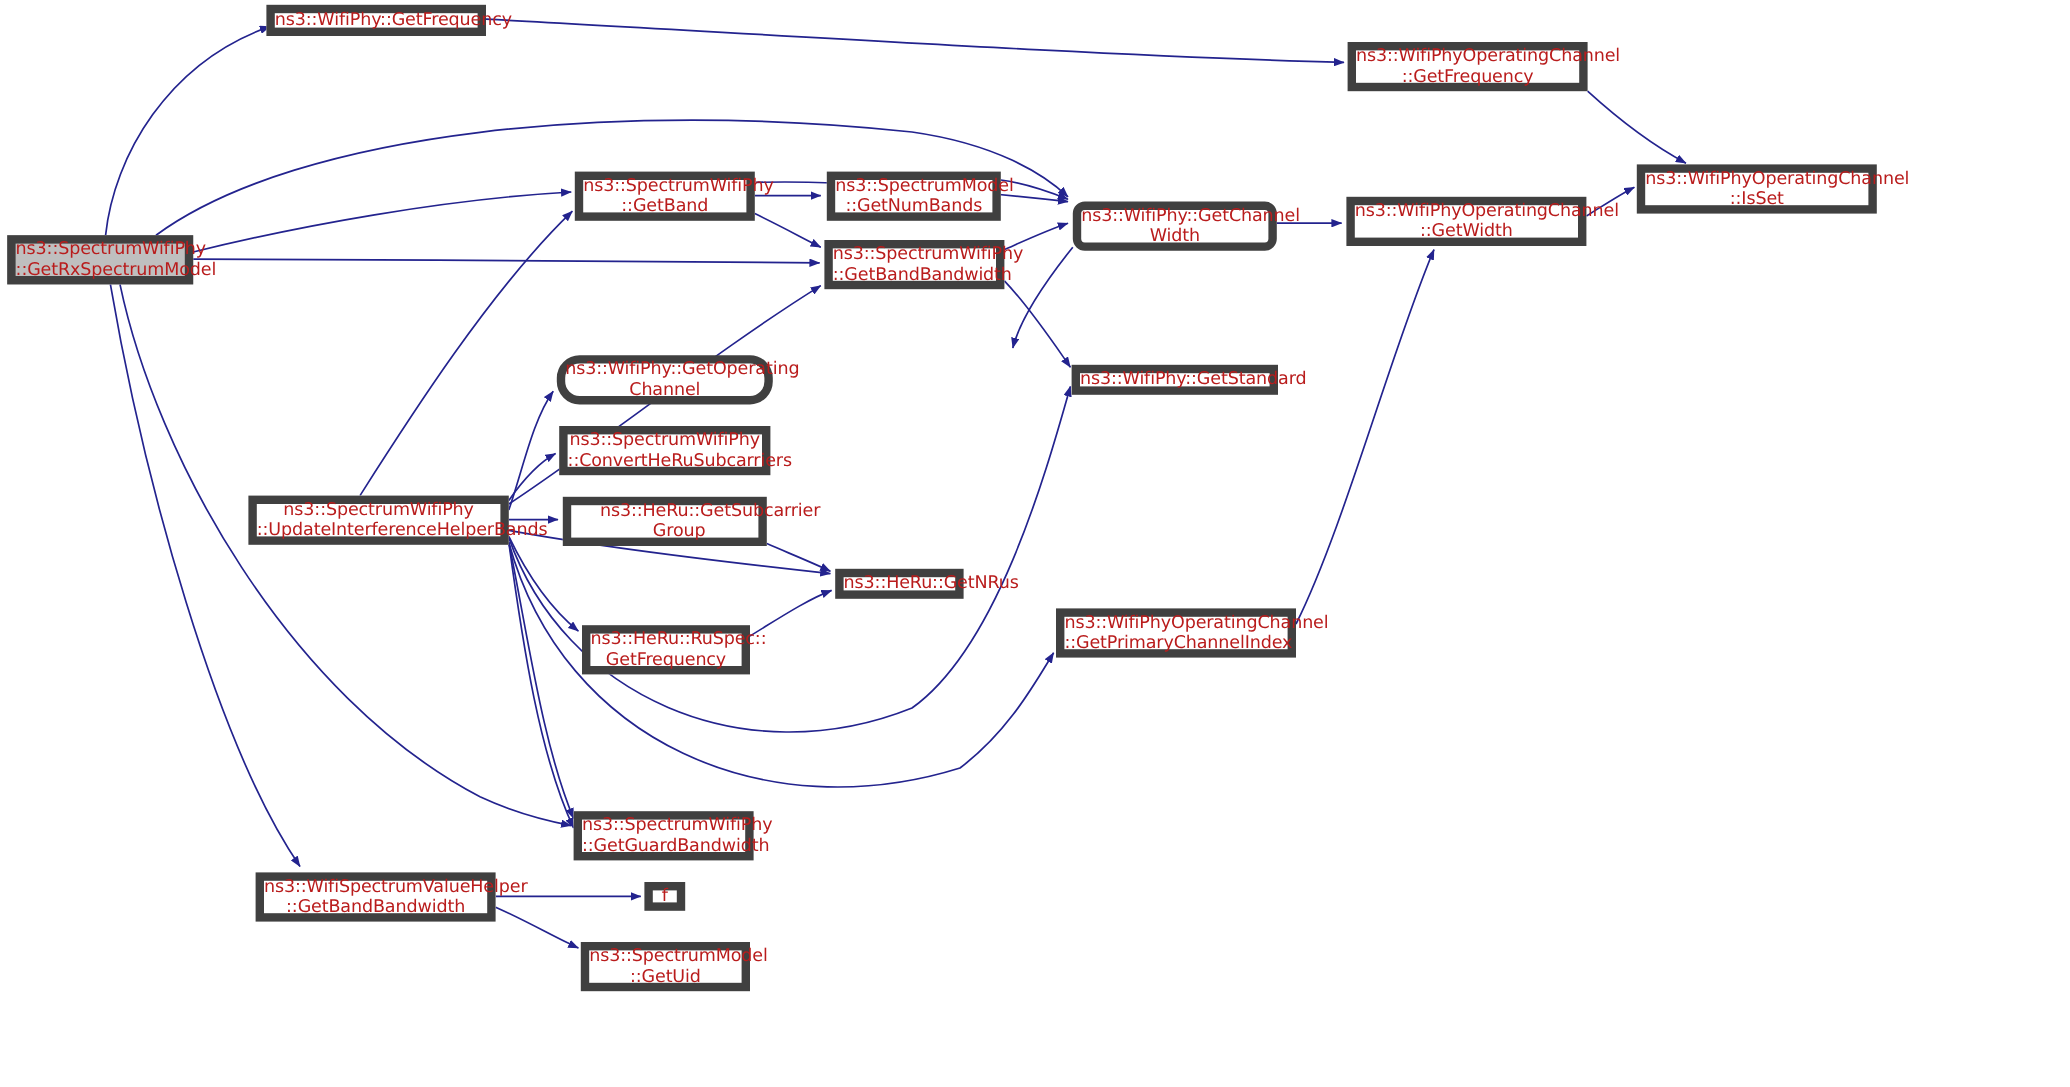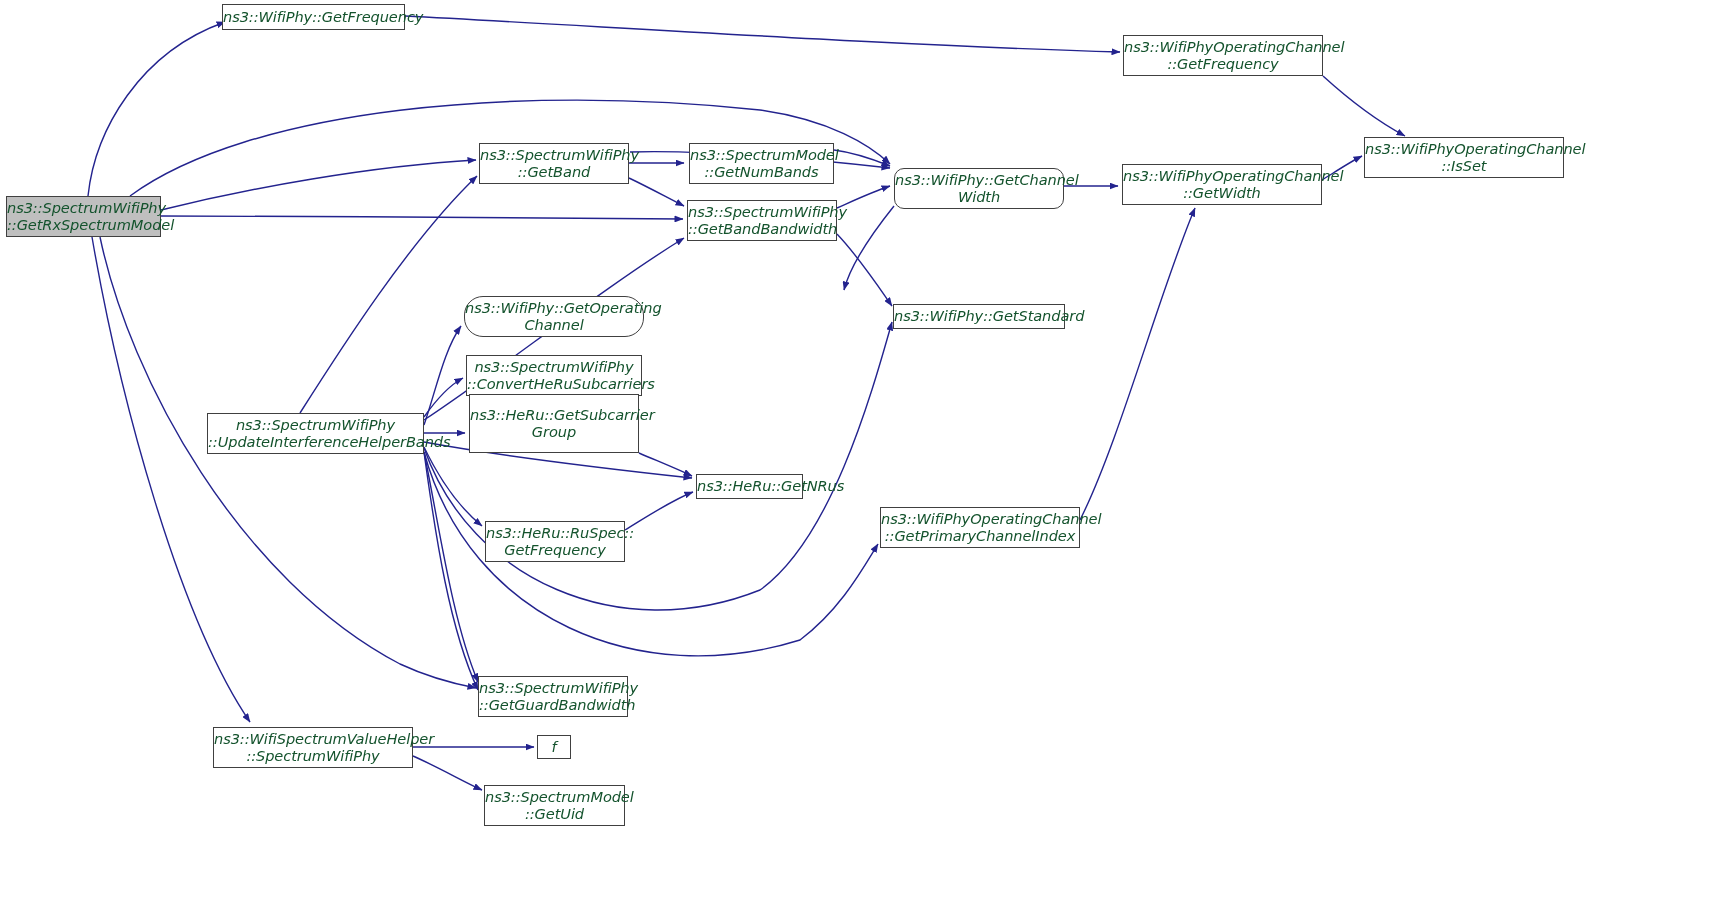--- a/index.html
+++ b/index.html
@@ -26,32 +26,31 @@
   #node-layer {
     position: absolute;
     left: 0;
     top: 0;
     width: 1725px;
     height: 906px;
   }
   .gnode {
     position: absolute;
     box-sizing: border-box;
-    border: 1px solid #1d4ed8;
+    border: 7px solid #1d4ed8;
     background: #ffffff;
-    color: #14532d;
+    color: #b91c1c;
     font-size: 14.6px;
     line-height: 1.16;
     text-align: center;
     display: flex;
     align-items: center;
     justify-content: center;
     white-space: pre-line;
     letter-spacing: -0.1px;
-    font-style: italic;
   }
   .gnode.current {
     background: #bfbfbf;
     border-color: #404040;
   }
   .gnode .lbl {
     display: block;
     width: 100%;
     padding: 0 4px;
     white-space: pre-line;
@@ -121,28 +120,28 @@
 Width</span></div>
       <div class="gnode" style="left: 1122px; top: 164px; width: 200px; height: 41px; border-color: rgb(64, 64, 64); background: rgb(255, 255, 255);"><span class="lbl">ns3::WifiPhyOperatingChannel
 ::GetWidth</span></div>
       <div class="gnode" style="left: 893px; top: 304px; width: 172px; height: 25px; border-color: rgb(64, 64, 64); background: rgb(255, 255, 255);"><span class="lbl">ns3::WifiPhy::GetStandard</span></div>
       <div class="gnode" style="left: 464px; top: 296px; width: 180px; height: 41px; border-color: rgb(64, 64, 64); background: rgb(255, 255, 255); border-radius: 19px;"><span class="lbl">ns3::WifiPhy::GetOperating
 Channel</span></div>
       <div class="gnode" style="left: 466px; top: 355px; width: 176px; height: 41px; border-color: rgb(64, 64, 64); background: rgb(255, 255, 255);"><span class="lbl">ns3::SpectrumWifiPhy
 ::ConvertHeRuSubcarriers</span></div>
       <div class="gnode" style="left: 207px; top: 413px; width: 217px; height: 41px; border-color: rgb(64, 64, 64); background: rgb(255, 255, 255);"><span class="lbl">ns3::SpectrumWifiPhy
 ::UpdateInterferenceHelperBands</span></div>
-      <div class="gnode" style="left: 469px; top: 394px; width: 170px; height: 59px; border-color: rgb(64, 64, 64); background: rgb(255, 255, 255);"><span class="lbl">ns3::HeRu::GetSubcarrier
+      <div class="gnode" style="left: 469px; top: 414px; width: 170px; height: 41px; border-color: rgb(64, 64, 64); background: rgb(255, 255, 255); padding-left: 24px;"><span class="lbl">ns3::HeRu::GetSubcarrier
 Group</span></div>
       <div class="gnode" style="left: 696px; top: 474px; width: 107px; height: 25px; border-color: rgb(64, 64, 64); background: rgb(255, 255, 255);"><span class="lbl">ns3::HeRu::GetNRus</span></div>
       <div class="gnode" style="left: 485px; top: 521px; width: 140px; height: 41px; border-color: rgb(64, 64, 64); background: rgb(255, 255, 255);"><span class="lbl">ns3::HeRu::RuSpec::
 GetFrequency</span></div>
       <div class="gnode" style="left: 880px; top: 507px; width: 200px; height: 41px; border-color: rgb(64, 64, 64); background: rgb(255, 255, 255);"><span class="lbl">ns3::WifiPhyOperatingChannel
 ::GetPrimaryChannelIndex</span></div>
       <div class="gnode" style="left: 478px; top: 676px; width: 150px; height: 41px; border-color: rgb(64, 64, 64); background: rgb(255, 255, 255);"><span class="lbl">ns3::SpectrumWifiPhy
 ::GetGuardBandwidth</span></div>
       <div class="gnode" style="left: 213px; top: 727px; width: 200px; height: 41px; border-color: rgb(64, 64, 64); background: rgb(255, 255, 255);"><span class="lbl">ns3::WifiSpectrumValueHelper
-::SpectrumWifiPhy</span></div>
+::GetBandBandwidth</span></div>
       <div class="gnode" style="left: 537px; top: 735px; width: 34px; height: 24px; border-color: rgb(64, 64, 64); background: rgb(255, 255, 255);"><span class="lbl">f</span></div>
       <div class="gnode" style="left: 484px; top: 785px; width: 141px; height: 41px; border-color: rgb(64, 64, 64); background: rgb(255, 255, 255);"><span class="lbl">ns3::SpectrumModel
 ::GetUid</span></div>
     </div>
 </div>
 
 </body></html>

